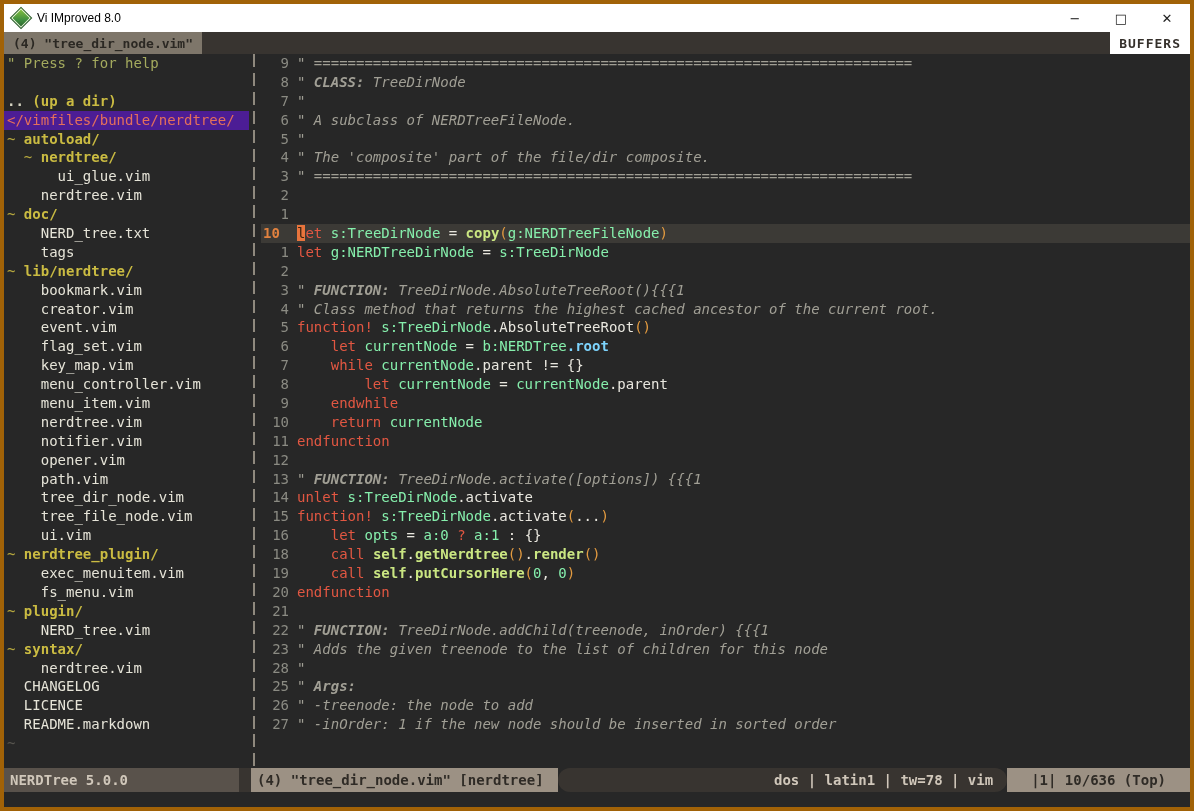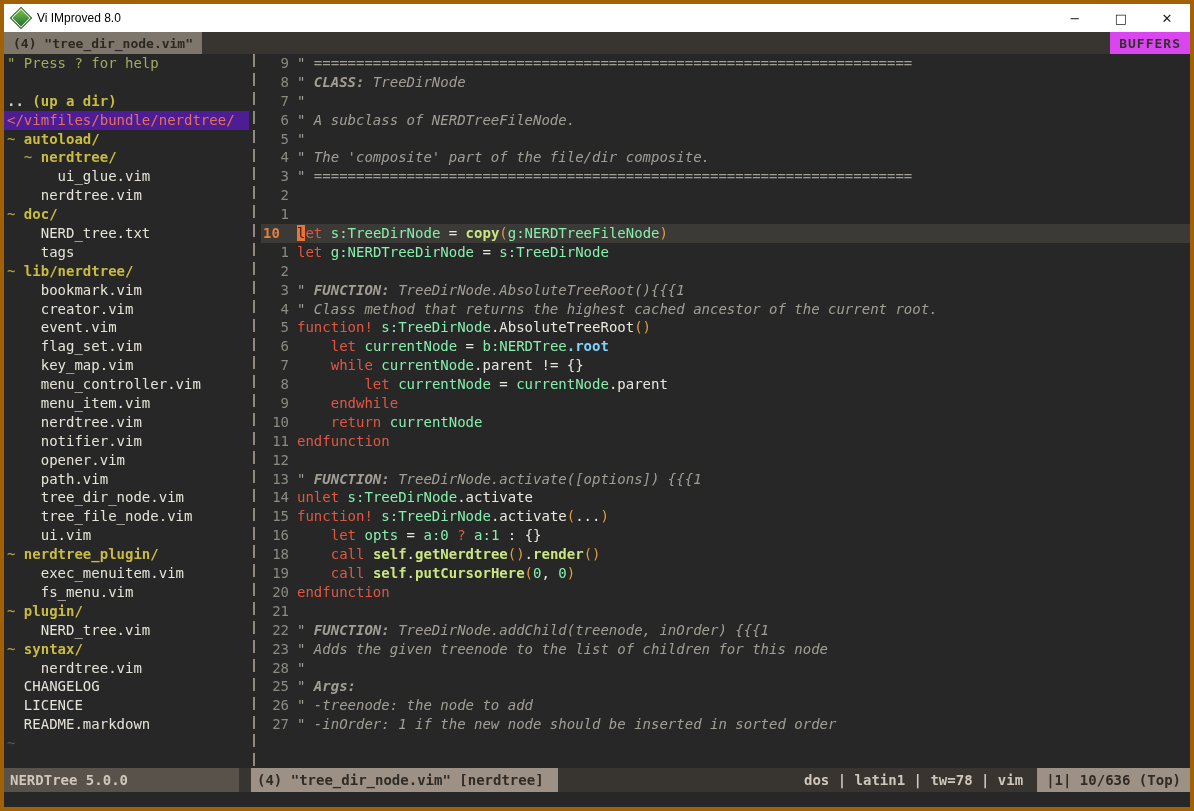--- a/index.html
+++ b/index.html
@@ -12,21 +12,21 @@
   .titlebar{height:28px;background:#ffffff;display:flex;align-items:center;flex:0 0 auto;}
   .vim-icon{width:14px;height:14px;margin:0 8px 0 9px;background:linear-gradient(135deg,#8cc63f,#3f8f3f 60%,#2c5e2c);
     transform:rotate(45deg);border:1px solid #2c5e2c;box-shadow:inset 0 0 0 1px #e8f5d8;}
   .title-text{font-family:"Liberation Sans",sans-serif;font-size:12px;color:#000;}
   .win-btns{margin-left:auto;display:flex;height:100%;}
   .win-btn{width:46px;height:100%;display:flex;align-items:center;justify-content:center;
     color:#222;font-size:13px;font-family:"DejaVu Sans",sans-serif;cursor:default;}
   
   .tabline{height:22px;background:#383430;display:flex;align-items:stretch;flex:0 0 auto;font-size:13px;font-weight:bold;}
   .tab-active{background:#7e766a;color:#2b2823;padding:0 9px;display:flex;align-items:center;white-space:pre;}
-  .buffers-label{margin-left:auto;background:#d946ef;color:#35302b;padding:0 9px;display:flex;align-items:center;letter-spacing:1px;}
+  .buffers-label{margin-left:auto;background:#ffffff;color:#35302b;padding:0 9px;display:flex;align-items:center;letter-spacing:1px;}
   
   .main{flex:1 1 auto;display:flex;min-height:0;overflow:hidden;}
   .sidebar{width:245px;flex:0 0 auto;overflow:hidden;padding-top:0;}
   .vsep{width:12px;flex:0 0 auto;background-color:#272727;
     background-image:repeating-linear-gradient(to bottom,#8f897e 0 13px,rgba(0,0,0,0) 13px 18.9px);
     background-size:2px 100%;background-repeat:no-repeat;background-position:4px 0;}
   .editor{flex:1 1 auto;overflow:hidden;}
   .row{height:18.9px;line-height:18.9px;font-size:14px;white-space:pre;overflow:hidden;}
   .tree-row{padding-left:3px;}
   .tree-row.hl{background:#4c1d95;}
@@ -50,22 +50,22 @@
   .tk-file{color:#e6e4d8;}
   .tk-root{color:#e4705b;}
   .tk-help{color:#a4aa5e;}
   .tk-dim{color:#56544e;}
   .tk-up{color:#d6d4c2;font-weight:bold;}
   
   .statusline{height:24px;flex:0 0 auto;display:flex;font-size:14px;font-weight:bold;line-height:24px;white-space:pre;}
   .st-nerdtree{width:235px;flex:0 0 auto;box-sizing:border-box;background:#59524b;color:#d0c7ba;padding-left:6px;overflow:hidden;}
   .st-gap{width:12px;flex:0 0 auto;background:#383430;}
   .st-file{background:#9c9184;color:#2f2b26;padding:0 14px 0 6px;}
-  .st-mid{flex:1 1 auto;background:#383430;color:#d0c7ba;text-align:right;padding-right:14px;overflow:hidden;}
-  .st-pos{background:#9c9184;color:#2f2b26;padding:0 9px;}
+  .st-mid{flex:1 1 auto;background:#383430;color:#d0c7ba;text-align:right;padding-right:14px;overflow:hidden;border-radius:12px;}
+  .st-pos{background:#9c9184;color:#2f2b26;padding:0 24px;}
   
   .cmdline{flex:1 1 auto;background:#272727;}
 </style>
 </head>
 <body>
 
 <div class="window">
 
   <div class="titlebar">
     <span class="vim-icon"></span>

